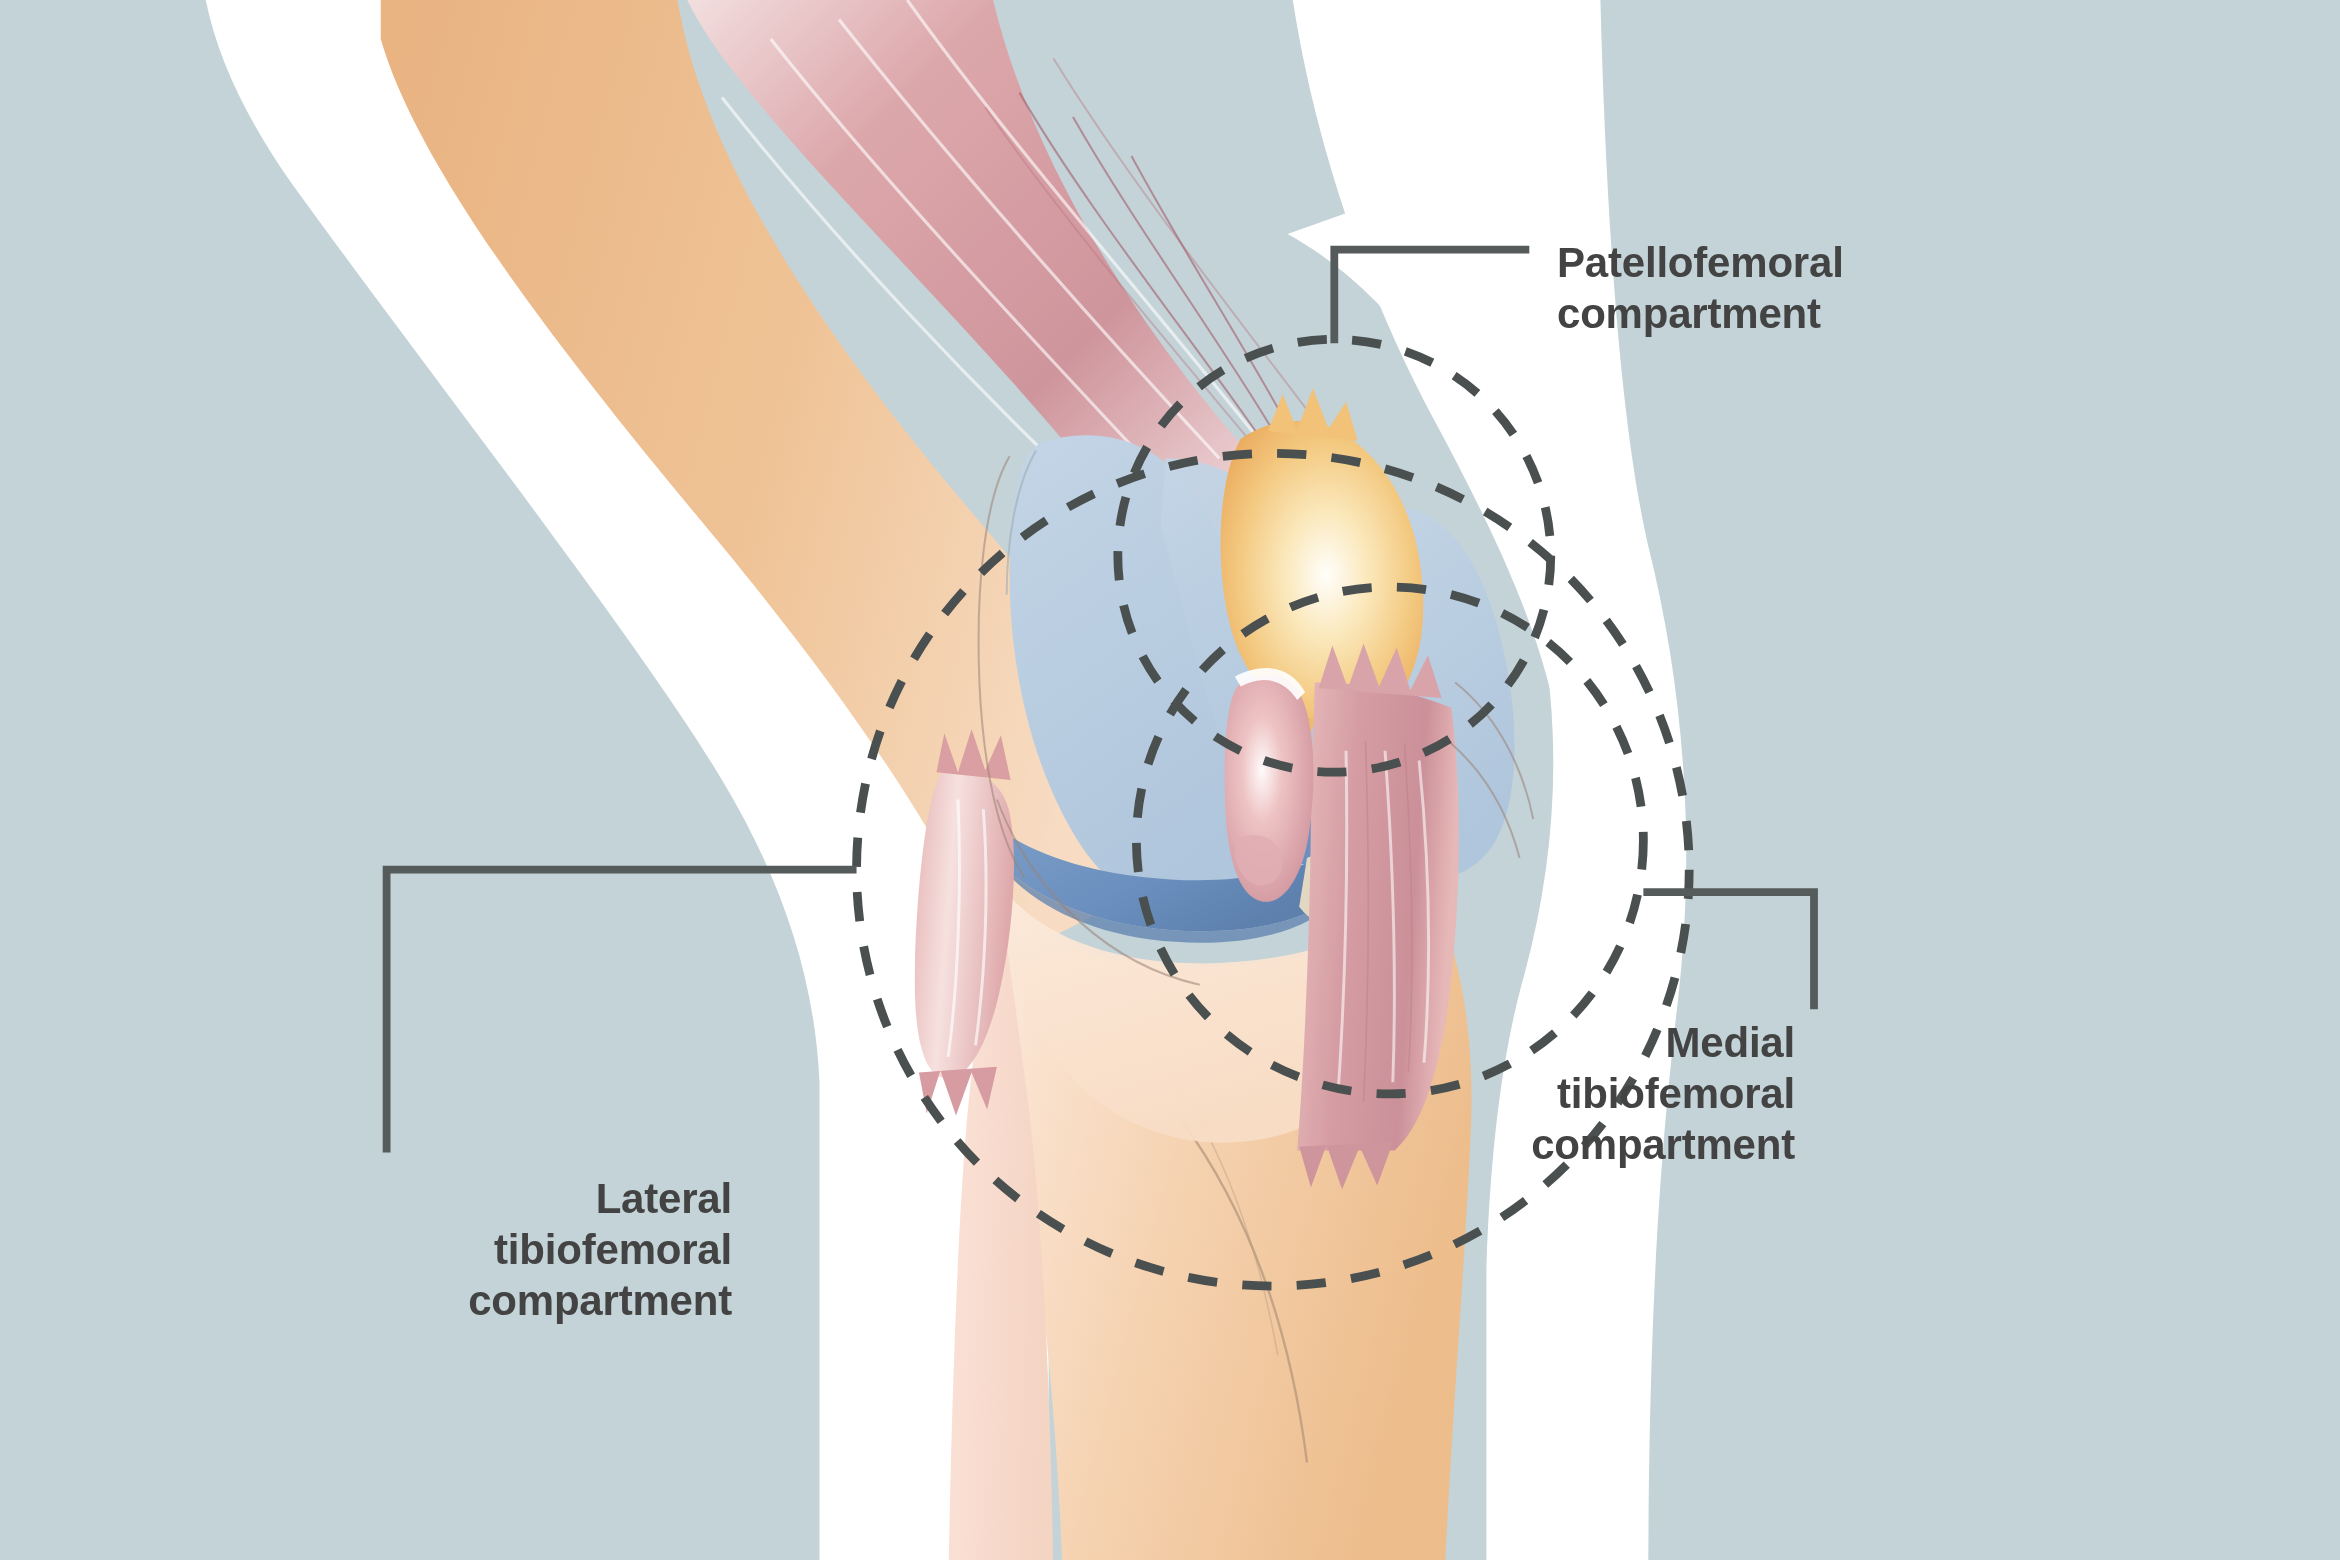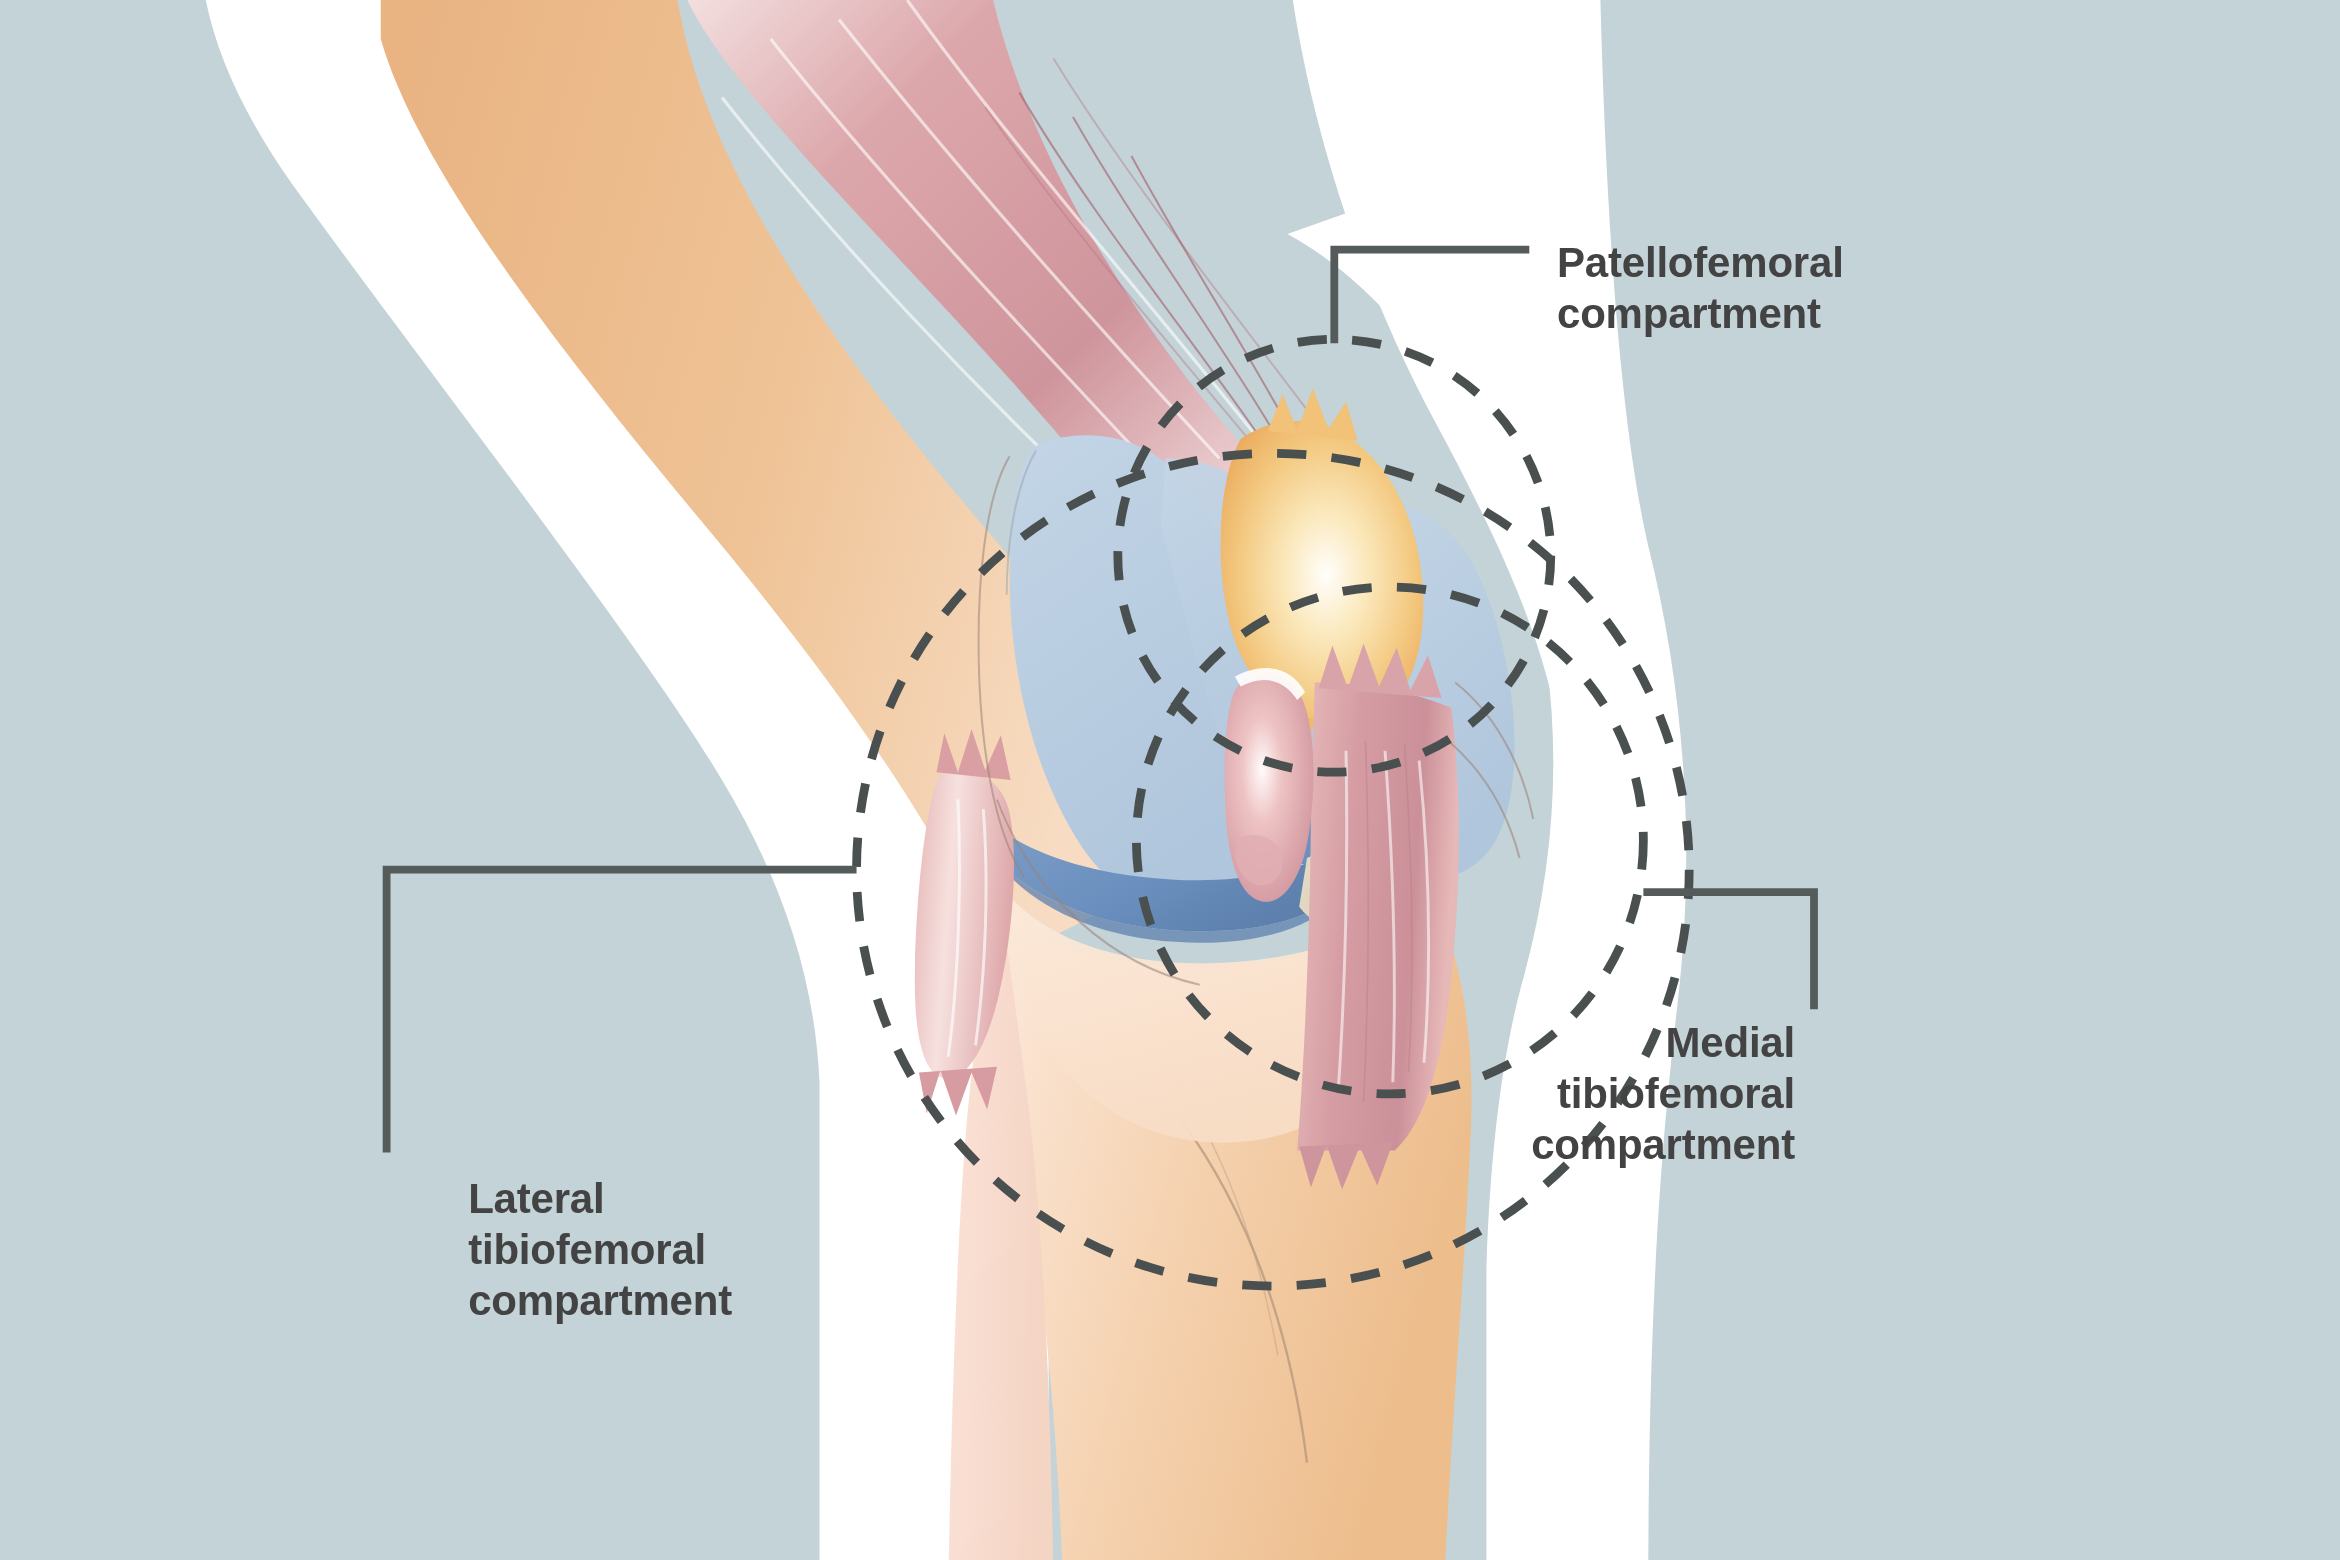--- a/index.html
+++ b/index.html
@@ -36,21 +36,21 @@
     text-align: left;
   }
   #label-medial {
     right: 546px;
     top: 1017px;
     text-align: right;
   }
   #label-lateral {
     right: 1609px;
     top: 1173px;
-    text-align: left;
+    text-align: right;
   }
 </style>
 </head>
 <body>
 
 <div id="stage">
 
   <svg id="art" viewBox="0 0 2400 1600" xmlns="http://www.w3.org/2000/svg">
 
     <defs>

